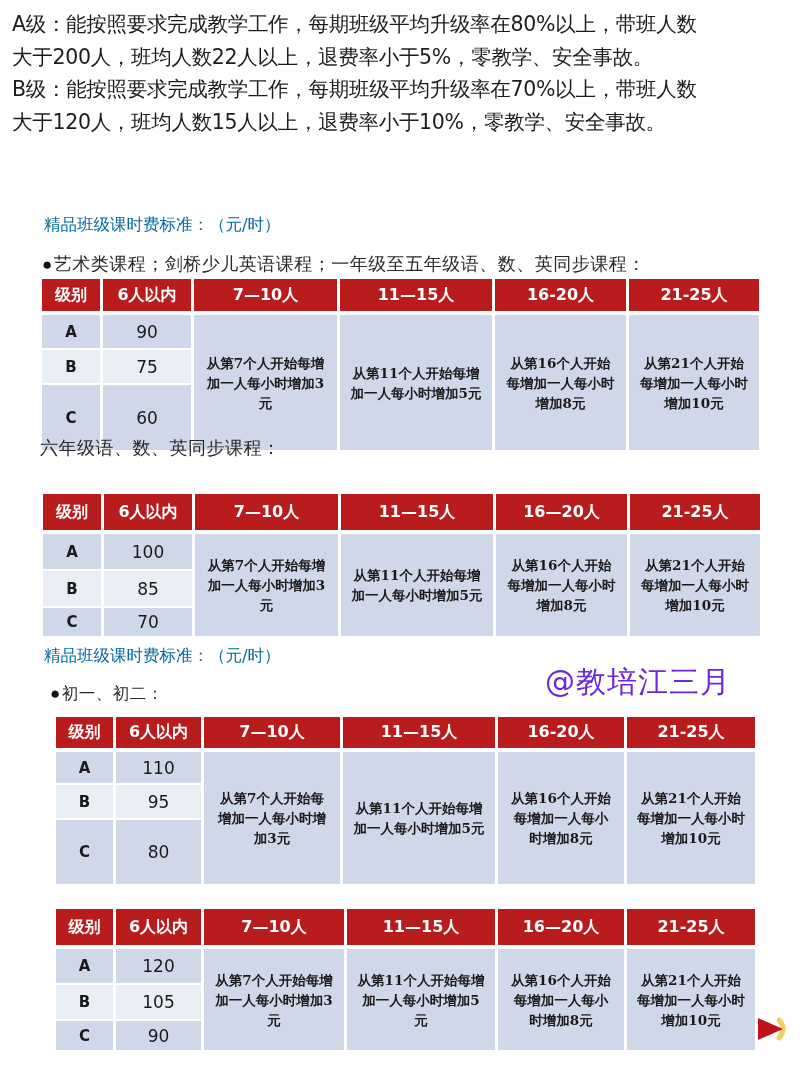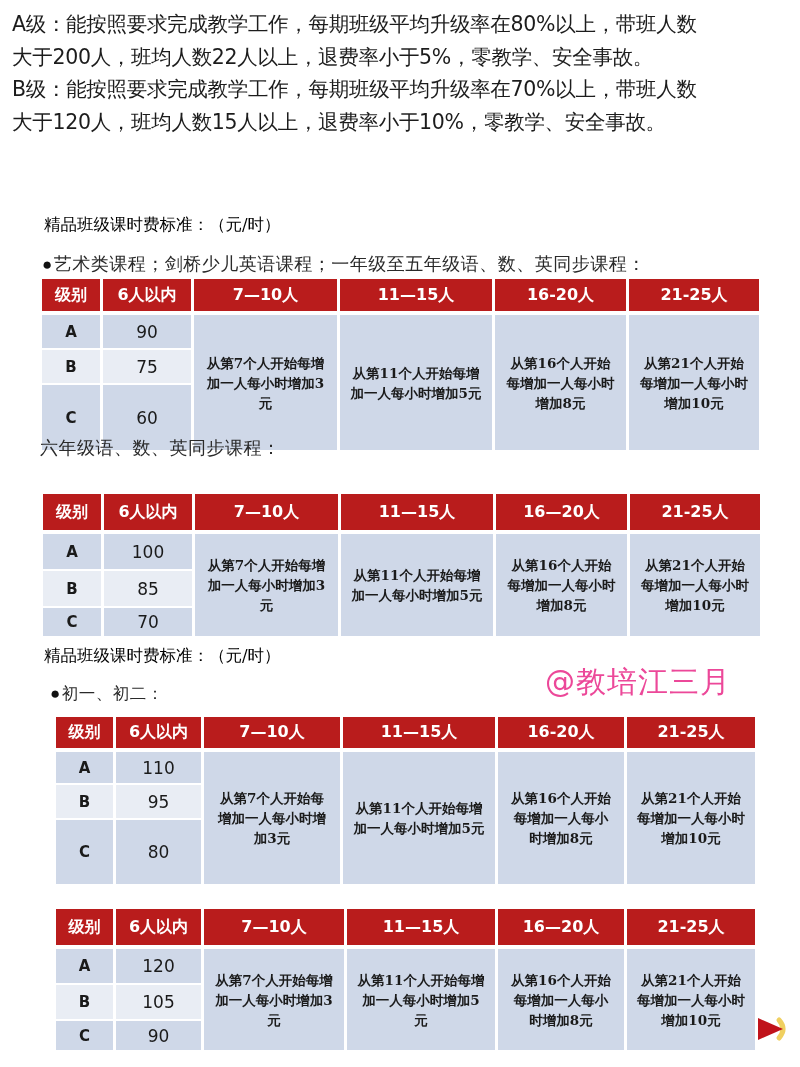--- a/index.html
+++ b/index.html
@@ -2,21 +2,21 @@
 <html><head>
   <meta charset="utf-8">
   <style>
     * { box-sizing: border-box; margin: 0; padding: 0; }
     html, body { width: 800px; height: 1067px; background: #ffffff; overflow: hidden; }
     body { position: relative; font-family: "DejaVu Sans", "Liberation Sans", sans-serif; color: #1a1a1a; }
 
     .intro { position: absolute; left: 12px; top: 8px; width: 785px; }
     .intro p { font-size: 20.5px; line-height: 32.5px; white-space: nowrap; letter-spacing: -0.3px; color: #1c1c1c; }
 
-    .caption { position: absolute; font-family: "DejaVu Serif", "Liberation Serif", serif; color: #000000; font-size: 16.5px; white-space: nowrap; }
+    .caption { position: absolute; font-family: "DejaVu Serif", "Liberation Serif", serif; color: #0369a1; font-size: 16.5px; white-space: nowrap; }
     .subcaption { position: absolute; font-family: Liberation Serif, serif; color: #2a2a2a; font-size: 18px; white-space: nowrap; letter-spacing: 0.5px; text-align: right; }
     .bullet { font-size: 17px; color: #111; margin-right: 1px; }
 
     table.rate { position: absolute; border-collapse: separate; border-spacing: 3px 0; table-layout: fixed; }
     table.rate th {
       background: #b91c1c; color: #ffffff; font-weight: bold; font-size: 16px;
       height: 32px; text-align: center; vertical-align: middle;
       font-family: "DejaVu Sans", "Liberation Sans", sans-serif;
       border-bottom: 4px solid #ffffff;
     }
@@ -27,21 +27,21 @@
     table.rate td.grade { font-weight: bold; font-size: 15px; }
     table.rate td.price { font-size: 17px; }
     table.rate tr.alt td.grade, table.rate tr.alt td.price { background: #e9edf4; }
     table.rate td.rule {
       font-family: "DejaVu Serif", "Liberation Serif", serif;
       font-weight: bold; font-size: 13.5px; line-height: 20px; padding: 0 10px;
       background: #cfd8e8;
     }
 
     .watermark {
-      position: absolute; left: 545px; top: 662px; font-size: 30px; color: #ec4899;
+      position: absolute; left: 545px; top: 662px; font-size: 30px; color: #6d28d9;
       font-family: "DejaVu Sans", "Liberation Sans", sans-serif; letter-spacing: 1px; white-space: nowrap;
     }
     .play-icon { position: absolute; left: 757px; top: 1014px; width: 34px; height: 30px; }
   </style>
 </head>
 <body>
 
 <div class="intro">
   <p>A级：能按照要求完成教学工作，每期班级平均升级率在80%以上，带班人数</p>
   <p>大于200人，班均人数22人以上，退费率小于5%，零教学、安全事故。</p>

